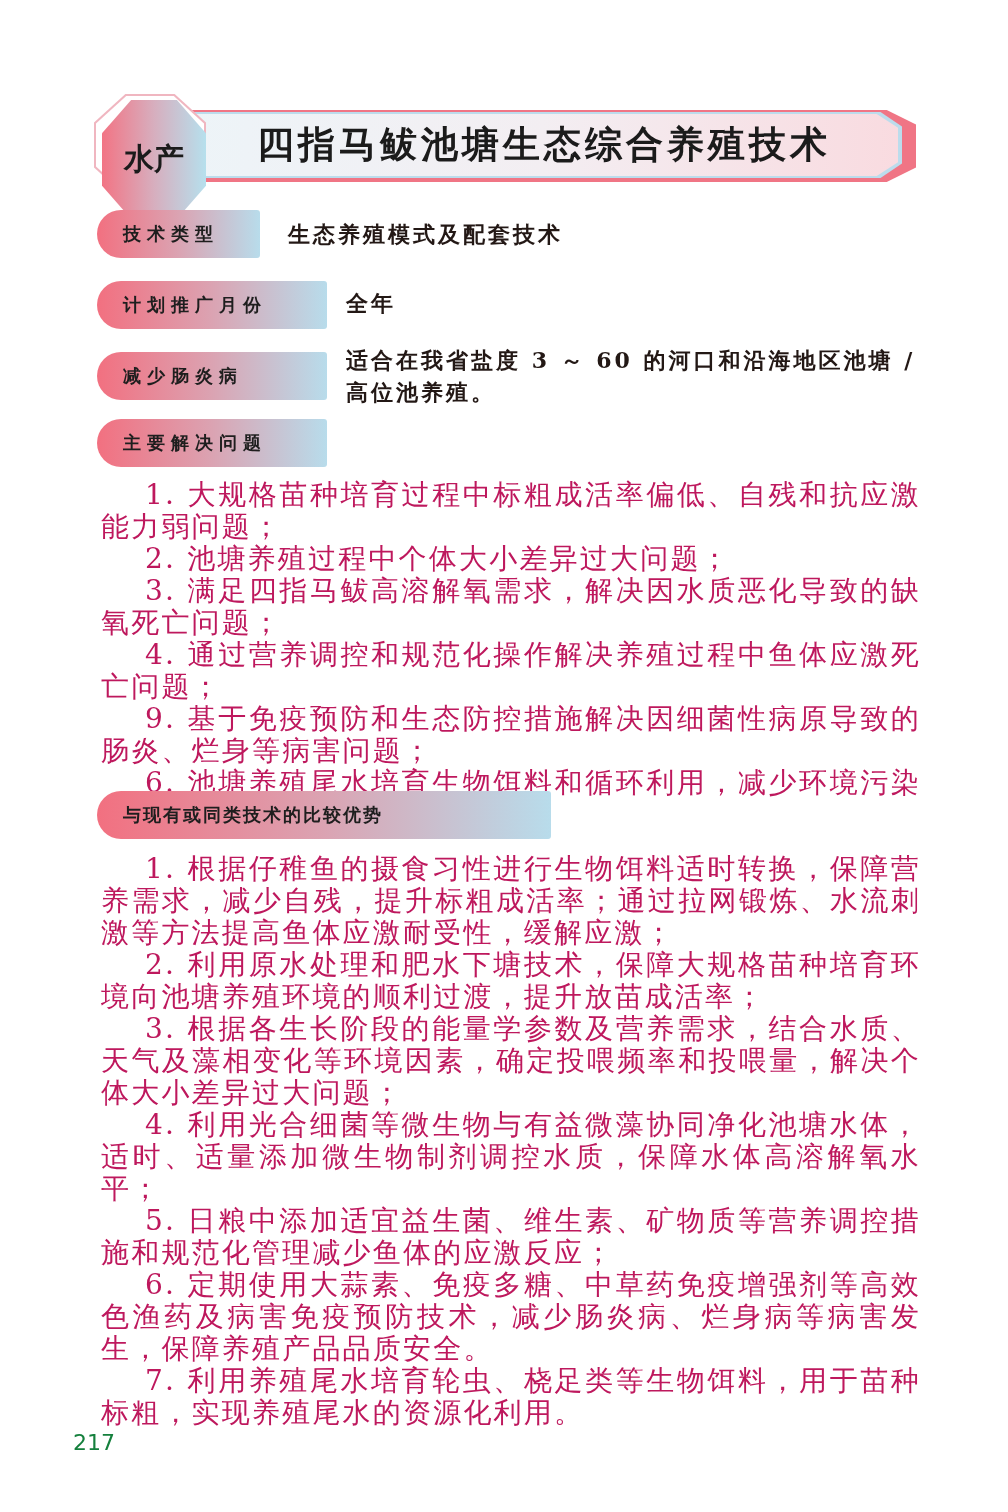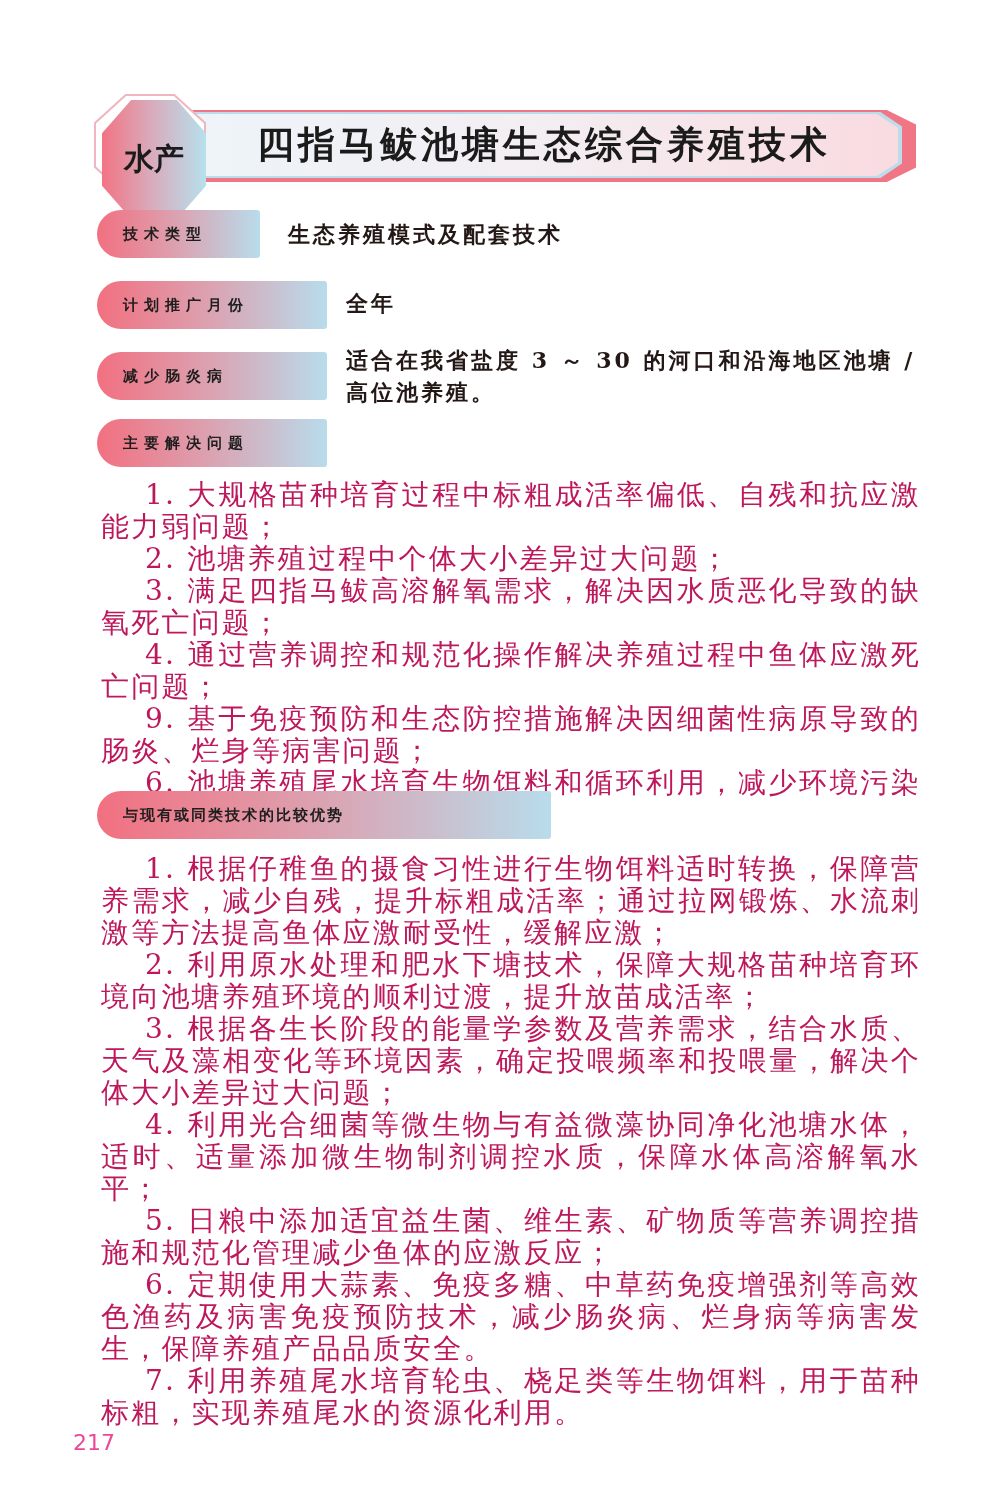--- a/index.html
+++ b/index.html
@@ -50,34 +50,34 @@
       font-weight: bold; font-size: 30px; color: #1b1b1b;
     }
 
     
     .pill {
       position: absolute; height: 48px;
       background: linear-gradient(90deg, #f27080 0%, #dba3b2 50%, #b8dceb 100%);
       border-radius: 24px 3px 3px 24px;
       display: flex; align-items: center; padding-left: 26px;
       font-family: "DejaVu Sans", "Liberation Sans", sans-serif;
-      font-weight: bold; font-size: 15px; letter-spacing: 6px; color: #1e1e1e;
+      font-weight: bold; font-size: 18px; letter-spacing: 6px; color: #1e1e1e;
     }
     .pill-value {
       position: absolute; font-size: 22px; letter-spacing: 3px; line-height: 32px; color: #231815; font-weight: bold;
     }
 
     
     .body-block { position: absolute; left: 101px; width: 820px; font-size: 28px; line-height: 32px; letter-spacing: 2.2px; color: #be185d; text-align: justify; }
     .body-block p { text-indent: 44px; }
 
     .page-num {
       position: absolute; left: 73px; top: 1430px;
       font-family: "DejaVu Sans", "Liberation Sans", sans-serif;
-      font-size: 22px; color: #ec4899; text-align: center;
+      font-size: 22px; color: #15803d; text-align: center;
     }
   </style>
 </head>
 <body>
 
 <div class="banner">
   <div class="banner-bar-back"></div>
   <div class="banner-bar"></div>
   <div class="banner-bar-inner"></div>
   <div class="banner-title">四指马鲅池塘生态综合养殖技术</div>
@@ -88,21 +88,21 @@
   </div>
 </div>
 
 <div class="pill" style="left:97px; top:210px; width:163px;">技术类型</div>
 <div class="pill-value" style="left:288px; top:218px;">生态养殖模式及配套技术</div>
 
 <div class="pill" style="left:97px; top:281px; width:230px;">计划推广月份</div>
 <div class="pill-value" style="left:346px; top:287px;">全年</div>
 
 <div class="pill" style="left:97px; top:352px; width:230px;">减少肠炎病</div>
-<div class="pill-value" style="left:346px; top:344px; width:570px;">适合在我省盐度 3 ～ 30  的河口和沿海地区池塘 / 高位池养殖。</div>
+<div class="pill-value" style="left:346px; top:344px; width:570px;">适合在我省盐度 3 ～ 60  的河口和沿海地区池塘 / 高位池养殖。</div>
 
 <div class="pill" style="left:97px; top:419px; width:230px;">主要解决问题</div>
 
 <div class="body-block" style="top:479px;">
   <p>1. 大规格苗种培育过程中标粗成活率偏低、自残和抗应激能力弱问题；</p>
   <p>2. 池塘养殖过程中个体大小差异过大问题；</p>
   <p>3. 满足四指马鲅高溶解氧需求，解决因水质恶化导致的缺氧死亡问题；</p>
   <p>4. 通过营养调控和规范化操作解决养殖过程中鱼体应激死亡问题；</p>
   <p>9. 基于免疫预防和生态防控措施解决因细菌性病原导致的肠炎、烂身等病害问题；</p>
   <p>6. 池塘养殖尾水培育生物饵料和循环利用，减少环境污染问题。</p>

